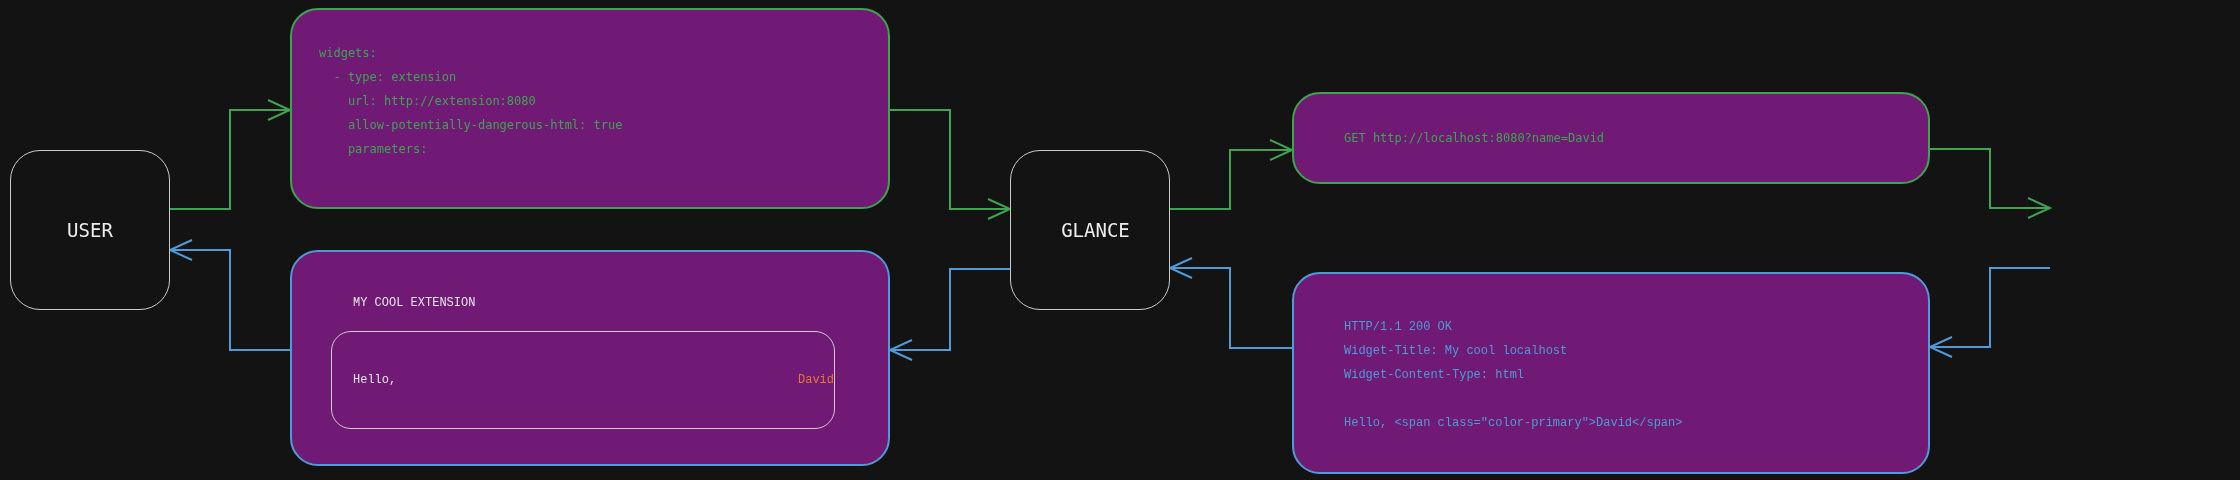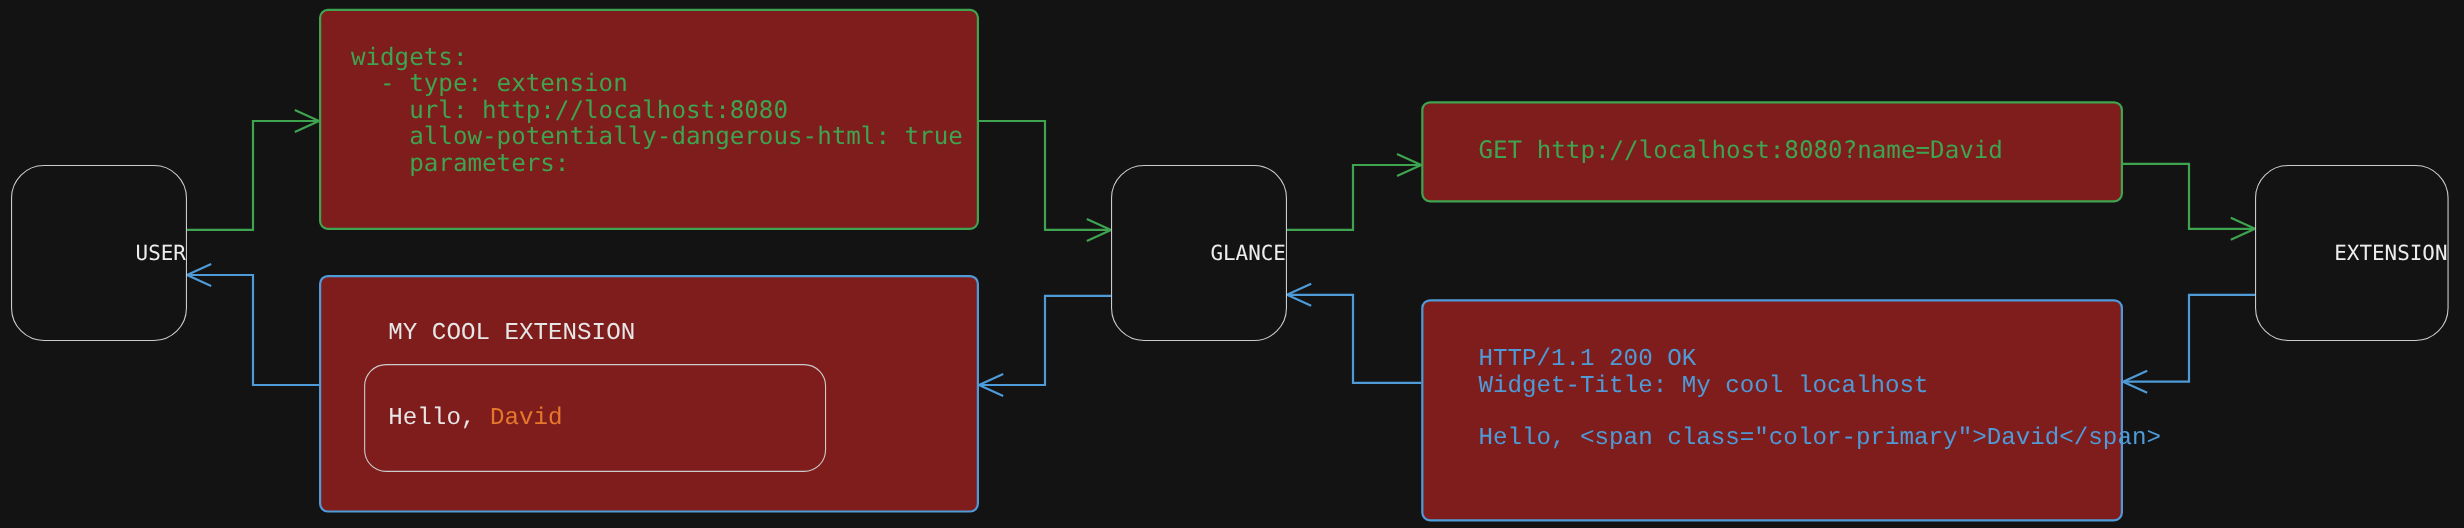--- a/index.html
+++ b/index.html
@@ -26,36 +26,36 @@
   }
   .wire-green { stroke: #3EA450; }
   .wire-blue  { stroke: #4E9BD8; }
 
   .node {
     position: absolute;
     border: 1.5px solid #CBCBCB;
     border-radius: 30px;
     display: flex;
     align-items: center;
-    justify-content: flex-end;
+    justify-content: center;
     color: #EDEDED;
     font-size: 19px;
     box-sizing: border-box;
     background: #131313;
   }
   #node-user      { left: 10px;   top: 150px; width: 160px; height: 160px; }
   #node-glance    { left: 1010px; top: 150px; width: 160px; height: 160px; padding-left: 11px; }
   #node-extension { left: 2050px; top: 150px; width: 176px; height: 160px; }
 
   .msgbox {
     position: absolute;
-    border-radius: 8px;
+    border-radius: 28px;
     box-sizing: border-box;
-    background: #7f1d1d;
-    font-size: 22px;
+    background: #701a75;
+    font-size: 12px;
     line-height: 24px;
   }
   .msgbox.green { border: 2px solid #3EA450; color: #3EA450; }
   .msgbox.blue  { border: 2px solid #4E9BD8; color: #4E9BD8; font-family: Liberation Mono, monospace; }
 
   #config-box   { left: 290px;  top: 8px;   width: 600px; height: 201px; padding: 31px 0 0 27px; }
   #request-box  { left: 1292px; top: 92px;  width: 638px; height: 92px; display: flex; align-items: center; padding-left: 50px; }
   #response-box { left: 1292px; top: 248px; width: 638px; height: 202px; padding: 41px 0 0 50px; margin-top: 24px; }
 
   .code-line {
@@ -69,29 +69,30 @@
   }
   .widget-title {
     position: absolute;
     left: 61px; top: 39px;
     color: #E6E6E6;
     white-space: pre;
   }
   .widget-inner {
     position: absolute;
     left: 39px; top: 79px;
-    width: 420px; height: 98px;
+    width: 504px; height: 98px;
     border: 1.5px solid #CCCCCC;
     border-radius: 20px;
     box-sizing: border-box;
     display: flex;
     align-items: center;
     padding-left: 21px;
     color: #E6E6E6;
     white-space: pre;
+    justify-content: space-between;
   }
   .accent-text { color: #E5782D; }
 </style>
 </head>
 <body>
 
 <div class="canvas">
 
   <svg class="wires" viewBox="0 0 2240 480" xmlns="http://www.w3.org/2000/svg">
 
@@ -129,39 +130,37 @@
       <polyline class="wire-blue" points="192,240 170,250 192,260"></polyline>
     </g>
   </svg>
 
   <div class="node" id="node-user">
     <span>USER</span>
   </div>
   <div class="node" id="node-glance">
     <span>GLANCE</span>
   </div>
-  <div class="node" id="node-extension">
-    <span>EXTENSION</span>
-  </div>
 
   <div class="msgbox green" id="config-box">
     <div class="code-line">widgets:</div>
     <div class="code-line">  - type: extension</div>
-    <div class="code-line">    url: http://localhost:8080</div>
+    <div class="code-line">    url: http://extension:8080</div>
     <div class="code-line">    allow-potentially-dangerous-html: true</div>
     <div class="code-line">    parameters:</div>
   </div>
 
   <div class="msgbox green" id="request-box">
     <div class="code-line">GET http://localhost:8080?name=David</div>
   </div>
 
   <div class="msgbox blue" id="response-box">
     <div class="code-line">HTTP/1.1 200 OK</div>
     <div class="code-line">Widget-Title: My cool localhost</div>
+    <div class="code-line">Widget-Content-Type: html</div>
     <div class="code-line"></div>
     <div class="code-line">Hello, &lt;span class="color-primary"&gt;David&lt;/span&gt;</div>
   </div>
 
   <div class="msgbox blue" id="widget-box">
     <div class="widget-title">MY COOL EXTENSION</div>
     <div class="widget-inner">
       <span>Hello, </span><span class="accent-text">David</span>
     </div>
   </div>

